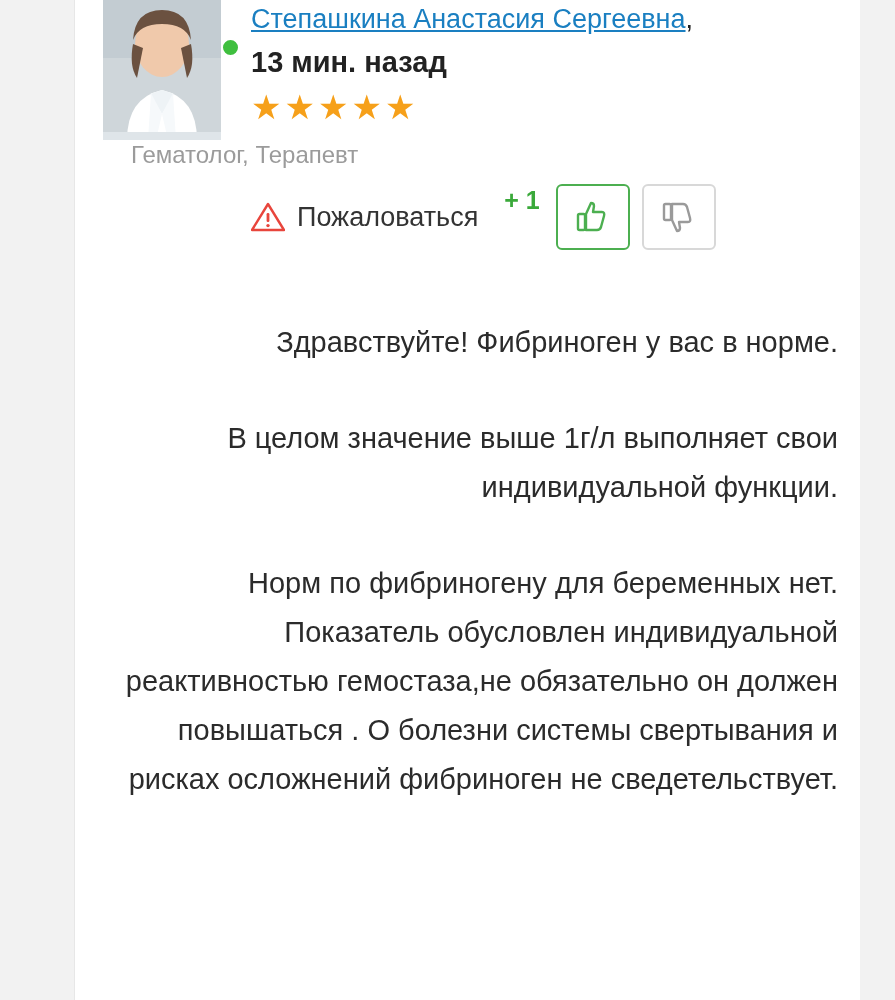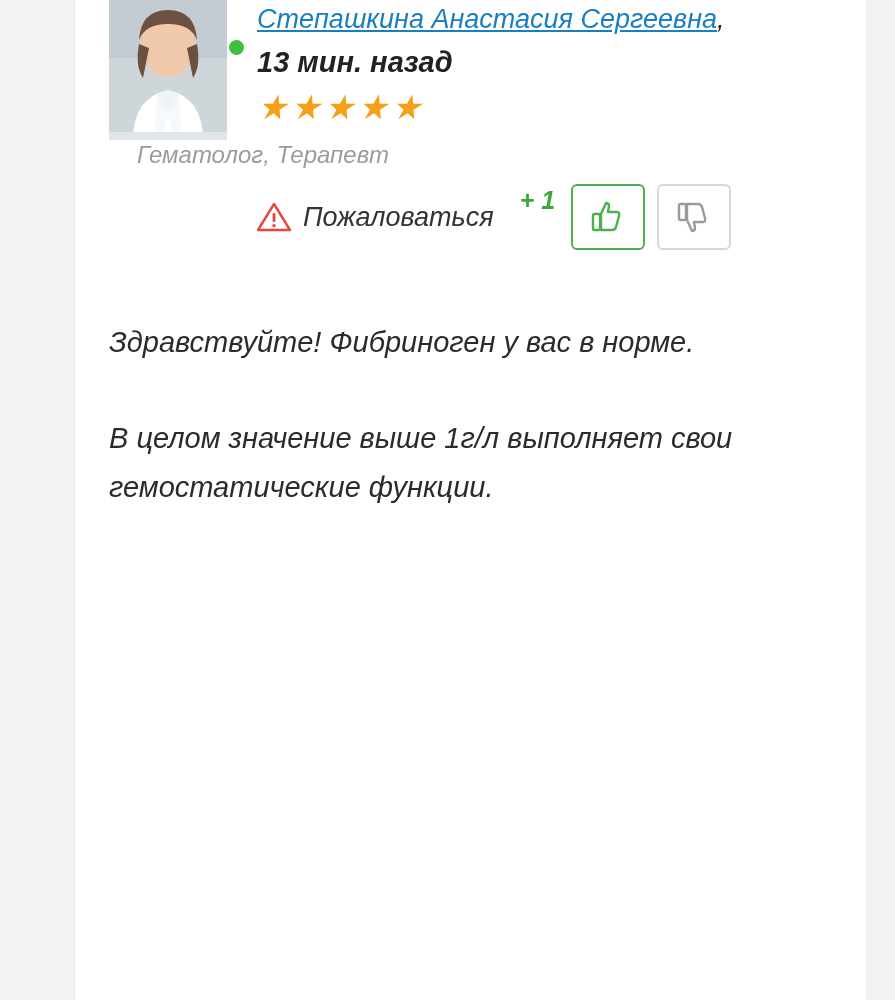--- a/index.html
+++ b/index.html
@@ -36,28 +36,27 @@
     position: absolute;
     top: 0;
     right: 0;
     width: 40px;
     height: 1000px;
     background: #f2f2f2;
     border-left: 1px solid #e7e7e7;
   }
   .content {
     position: absolute;
-    left: 86px;
+    left: 80px;
     top: 0;
     width: 780px;
     height: 1000px;
     background: #ffffff;
     box-sizing: border-box;
     padding: 0 22px 0 23px;
-    font-style: italic;
   }
 
   
   .answer-header {
     position: relative;
     padding-top: 0;
     min-height: 262px;
   }
   .avatar-wrap {
     position: absolute;
@@ -176,20 +175,21 @@
 
   
   .answer-body {
     margin-top: 56px;
     font-size: 29px;
     line-height: 49px;
     color: #2b2b2b;
   }
   .answer-body p {
     margin: 0 0 47px 0;
+    text-align: right;
   }
   .answer-body p:last-child { margin-bottom: 0; }
 </style>
 </head>
 <body>
 
 <div class="page">
 
   <div class="gutter-left"></div>
   <div class="gutter-right"></div>
@@ -256,17 +256,18 @@
               <rect x="3" y="5" width="7" height="16" rx="1.5" fill="none" stroke="#9a9a9a" stroke-width="2.4"></rect>
             </svg>
           </span>
         </div>
 
       </div>
     </div>
 
     <div class="answer-body">
       <p>Здравствуйте! Фибриноген у вас в норме.</p>
-      <p>В целом значение выше 1г/л выполняет свои гемостатические функции.</p>
+      <p>В целом значение выше 1г/л выполняет свои индивидуальной функции.</p>
+      <p>Норм по фибриногену для беременных нет. Показатель обусловлен индивидуальной реактивностью гемостаза,не обязательно он должен повышаться . О болезни системы свертывания и рисках осложнений фибриноген не сведетельствует.</p>
     </div>
 
   </div>
 </div>
 
 </body></html>

